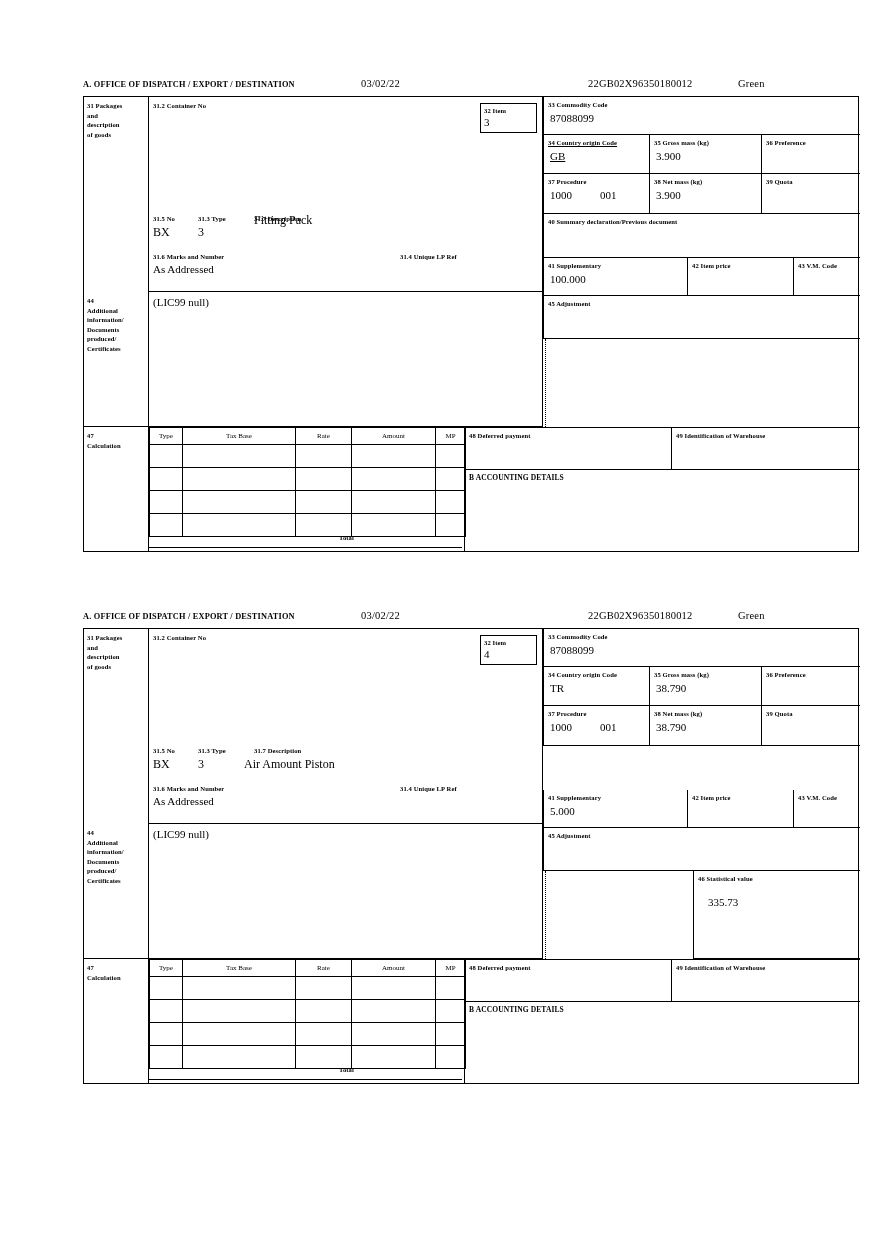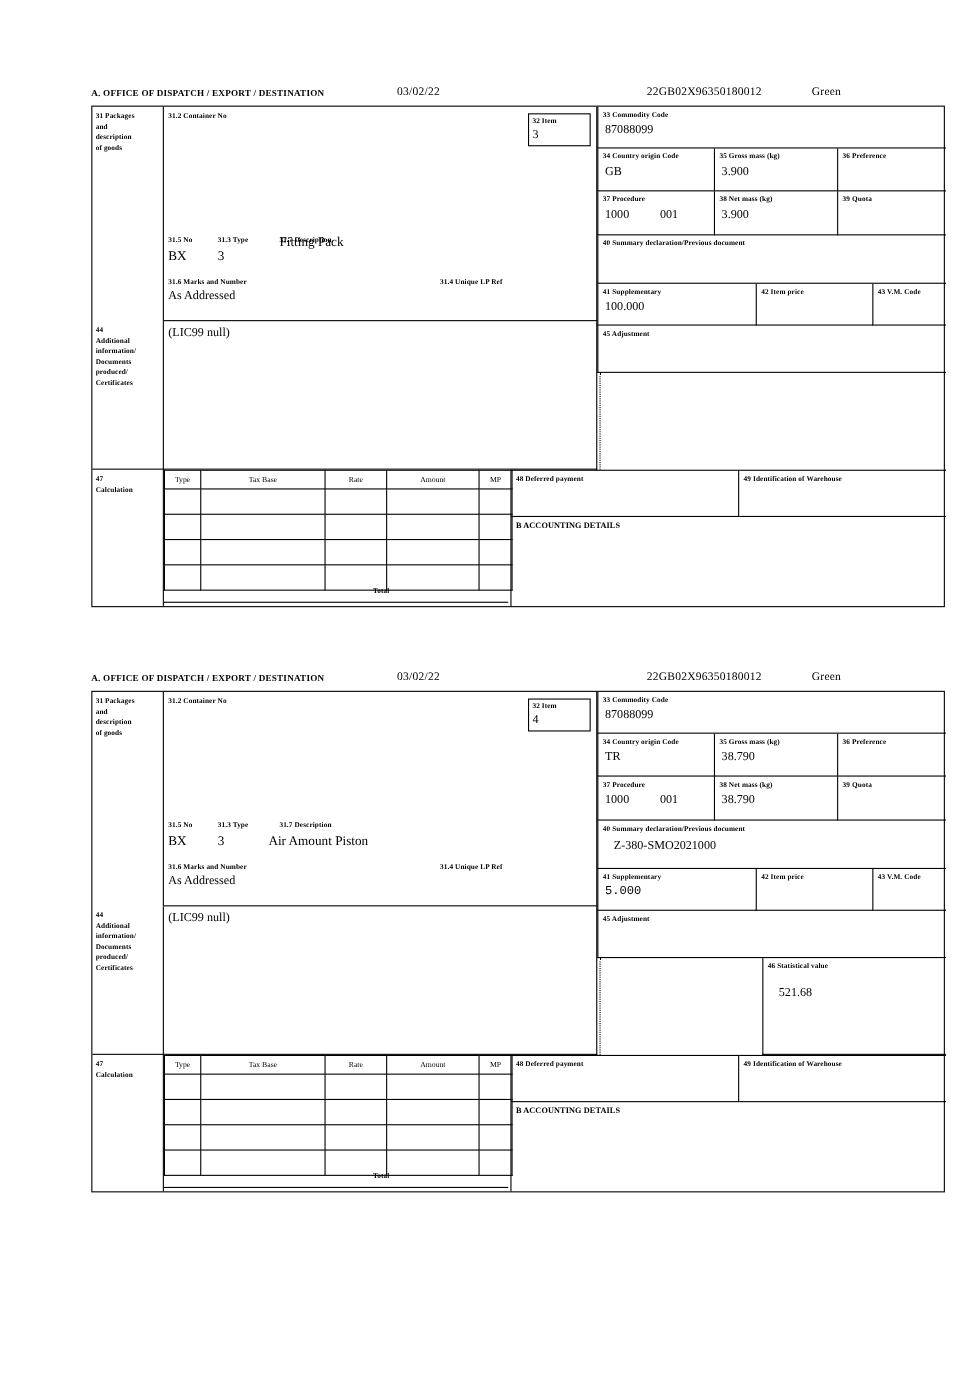--- a/index.html
+++ b/index.html
@@ -152,21 +152,21 @@
       <div class="cell" style="left:396px;top:6px;width:57px;height:30px;border:1px solid #000;">
         <div class="lbl" style="padding:2px 0 0 3px;">32 Item</div>
         <div class="val" style="padding:0 0 0 3px;font-size:11px;">3</div>
       </div>
 
       <div class="cell bl bb" style="left:459px;top:0;width:317px;height:38px;">
         <div class="lbl" style="padding:3px 0 0 4px;">33 Commodity Code</div>
         <div class="val" style="padding:2px 0 0 6px;">87088099</div>
       </div>
 
-      <div class="cell bl bb br" style="left:459px;top:38px;width:107px;height:39px;">
+      <div class="cell bl bb br" style="left:459px;top:38px;width:107px;height:39px;text-decoration:underline;">
         <div class="lbl" style="padding:3px 0 0 4px;">34 Country origin Code</div>
         <div class="val" style="padding:2px 0 0 6px;">GB</div>
       </div>
 
       <div class="cell bb br" style="left:566px;top:38px;width:112px;height:39px;">
         <div class="lbl" style="padding:3px 0 0 4px;">35 Gross mass (kg)</div>
         <div class="val" style="padding:2px 0 0 6px;">3.900</div>
       </div>
 
       <div class="cell bb" style="left:678px;top:38px;width:98px;height:39px;">
@@ -363,28 +363,24 @@
       </div>
       <div class="cell bb br" style="left:566px;top:77px;width:112px;height:40px;">
         <div class="lbl" style="padding:3px 0 0 4px;">38 Net mass (kg)</div>
         <div class="val" style="padding:2px 0 0 6px;">38.790</div>
       </div>
       <div class="cell bb" style="left:678px;top:77px;width:98px;height:40px;">
         <div class="lbl" style="padding:3px 0 0 4px;">39 Quota</div>
         <div class="val" style="padding:2px 0 0 6px;"></div>
       </div>
 
-      <div class="cell bl bb" style="left:459px;top:117px;width:317px;height:44px;">
-        <div class="lbl" style="padding:3px 0 0 4px;">40 Summary declaration/Previous document</div>
-        <div class="val" style="padding:4px 0 0 14px;">Z-380-SMO2021000</div>
-      </div>
 
       <div class="cell bl bb br" style="left:459px;top:161px;width:145px;height:38px;">
         <div class="lbl" style="padding:3px 0 0 4px;">41 Supplementary</div>
-        <div class="val" style="padding:2px 0 0 6px;font-family:Liberation Mono, monospace;">5.000</div>
+        <div class="val" style="padding:2px 0 0 6px;">5.000</div>
       </div>
       <div class="cell bb br" style="left:604px;top:161px;width:106px;height:38px;">
         <div class="lbl" style="padding:3px 0 0 4px;">42 Item price</div>
         <div class="val" style="padding:2px 0 0 6px;"></div>
       </div>
       <div class="cell bb" style="left:710px;top:161px;width:66px;height:38px;">
         <div class="lbl" style="padding:3px 0 0 4px;">43 V.M. Code</div>
         <div class="val" style="padding:2px 0 0 6px;"></div>
       </div>
 
@@ -402,21 +398,21 @@
 
       <div class="cell bl bb" style="left:459px;top:199px;width:317px;height:43px;">
         <div class="lbl" style="padding:3px 0 0 4px;">45 Adjustment</div>
         <div class="val" style="padding:2px 0 0 6px;"></div>
       </div>
 
       <div class="dotted-v" style="left:461px;top:242px;height:88px;"></div>
 
       <div class="cell bl bb" style="left:609px;top:242px;width:167px;height:88px;">
         <div class="lbl" style="padding:3px 0 0 4px;">46 Statistical value</div>
-        <div class="val" style="padding:12px 0 0 14px;">521.68</div>
+        <div class="val" style="padding:12px 0 0 14px;">335.73</div>
       </div>
 
       <div class="cell br" style="left:0;top:330px;width:65px;height:124px;">
         <div class="lbl" style="padding:4px 0 0 3px;white-space:pre-line;">47
 Calculation</div>
       </div>
 
       <div class="cell" style="left:65px;top:330px;width:330px;height:124px;">
         <table class="calc" style="position:absolute;left:0;top:0;">
           <tbody>

